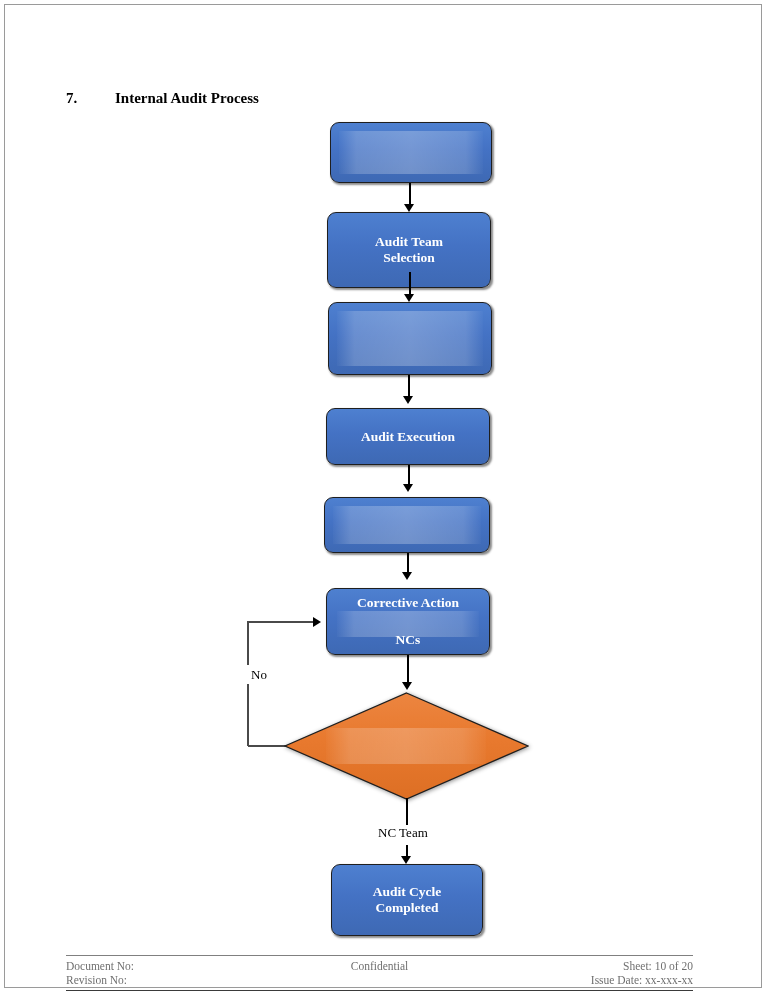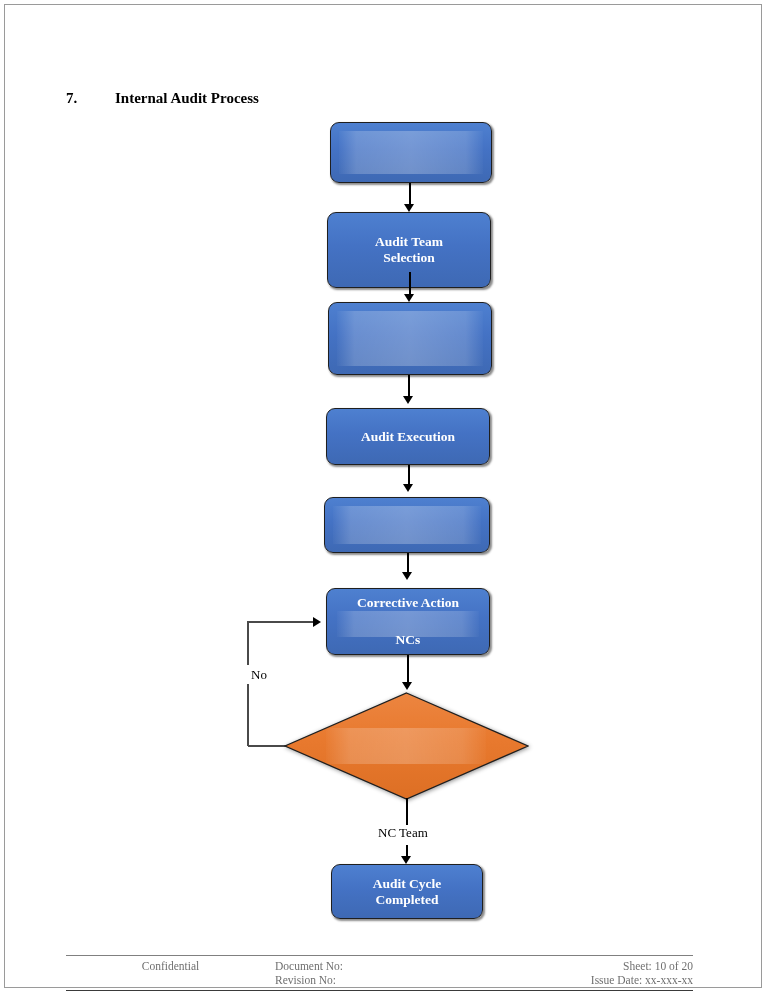--- a/index.html
+++ b/index.html
@@ -259,35 +259,35 @@
         <rect x="42" y="36" width="160" height="36" fill="url(#redGrad)"></rect>
       </svg>
       <span></span>
     </div>
 
     <div class="conn v" style="left:406px; top:798px; height:28px;"></div>
     <div class="edge-label" style="left:375px; top:825px;">NC Team</div>
     <div class="conn v" style="left:406px; top:845px; height:14px;"></div>
     <div class="arrowhead" style="left:401px; top:856px;"></div>
 
-    <div class="node" style="left:331px; top:864px; width:152px; height:55px;">
+    <div class="node" style="left:331px; top:864px; width:152px; height:72px;">
       <span class="line">Audit Cycle</span>
       <span class="line">Completed</span>
     </div>
 
   </div>
 
   <div class="footer">
+    <div class="footer-col left">
+      <div>Document No:</div>
+      <div>Revision No:</div>
+    </div>
     <div class="footer-col center">
       <div>Confidential</div>
       <div>&nbsp;</div>
     </div>
-    <div class="footer-col left">
-      <div>Document No:</div>
-      <div>Revision No:</div>
-    </div>
     <div class="footer-col right">
       <div>Sheet: 10 of 20</div>
       <div>Issue Date: xx-xxx-xx</div>
     </div>
   </div>
 
 </div>
 
 </body></html>

